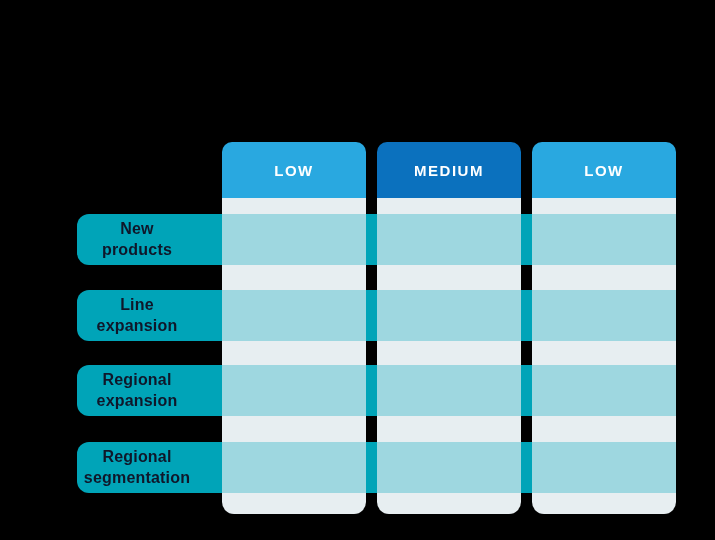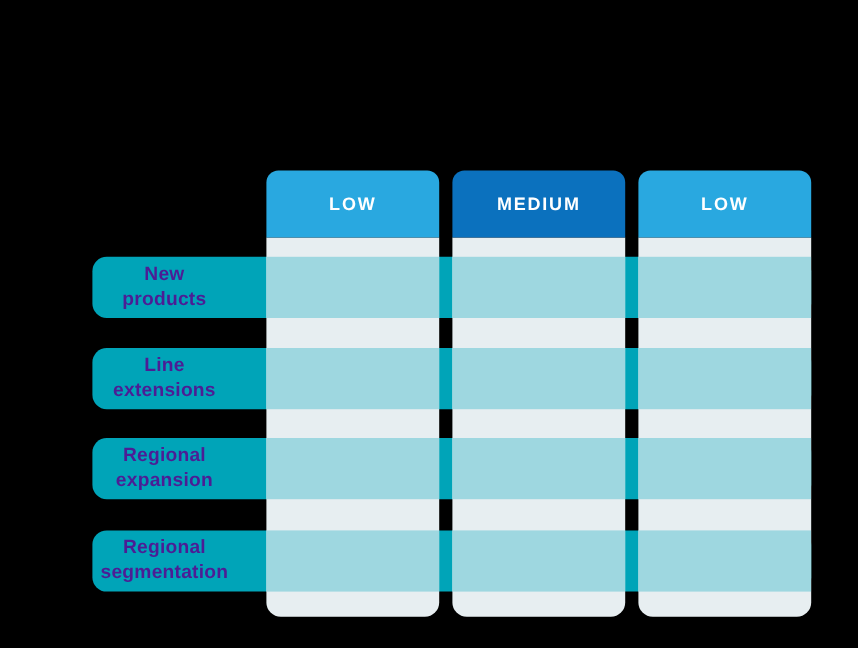--- a/index.html
+++ b/index.html
@@ -33,21 +33,21 @@
   .rowbar .rowlabel {
     position: absolute;
     left: 0;
     top: 0;
     width: 120px;          
     height: 100%;
     display: flex;
     align-items: center;
     justify-content: center;
     text-align: center;
-    color: #4c1d95;
+    color: #0f172a;
     font-size: 16px;
     font-weight: bold;
     line-height: 1.3;
     white-space: pre-line;
     letter-spacing: 0.2px;
   }
   .r0 { top: 214px; }
   .r1 { top: 290px; }
   .r2 { top: 365px; }
   .r3 { top: 442px; }
@@ -103,21 +103,21 @@
 
 <div class="stage">
   <div class="matrix">
 
     <div class="rowbar r0">
       <span class="rowlabel">New
 products</span>
     </div>
     <div class="rowbar r1">
       <span class="rowlabel">Line
-extensions</span>
+expansion</span>
     </div>
     <div class="rowbar r2">
       <span class="rowlabel">Regional
 expansion</span>
     </div>
     <div class="rowbar r3">
       <span class="rowlabel">Regional
 segmentation</span>
     </div>
 

